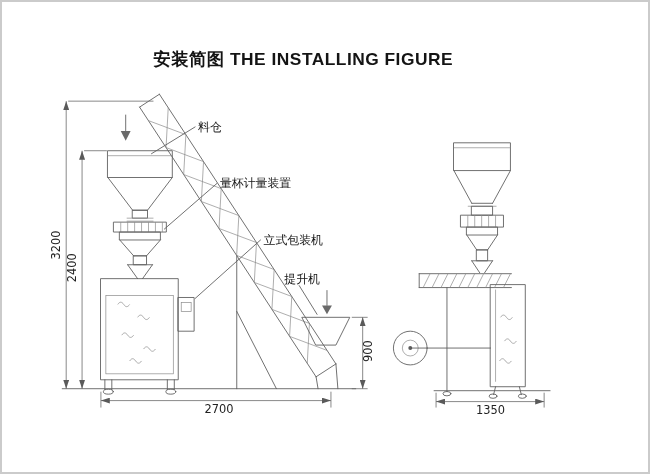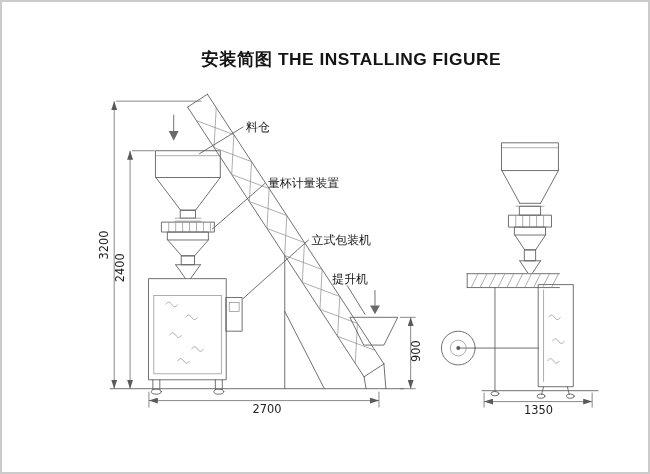--- a/index.html
+++ b/index.html
@@ -1,18 +1,18 @@
 <!DOCTYPE html>
 <html><head>
 <meta charset="utf-8">
 <style>
   html,body{margin:0;padding:0;background:#ffffff;}
   .frame{
     width:650px;height:474px;box-sizing:border-box;
-    border:2px solid #cbcbcb;background:#ffffff;position:relative;overflow:hidden;padding-left:48px;
+    border:2px solid #cbcbcb;background:#ffffff;position:relative;overflow:hidden;
   }
   svg{display:block;}
   .title{
     font-family:"Liberation Sans","DejaVu Sans",sans-serif;
     font-size:17.5px;font-weight:bold;fill:#141414;letter-spacing:.5px;
   }
   .callout{font-family:"DejaVu Sans","Liberation Sans",sans-serif;font-size:12px;fill:#151515;}
   .dim{font-family:"DejaVu Sans","Liberation Sans",sans-serif;font-size:11.5px;fill:#222222;}
   .ln{fill:none;stroke:#606060;stroke-width:0.9;stroke-linecap:round;stroke-linejoin:round;}
   .lt{fill:none;stroke:#8a8a8a;stroke-width:0.7;}

